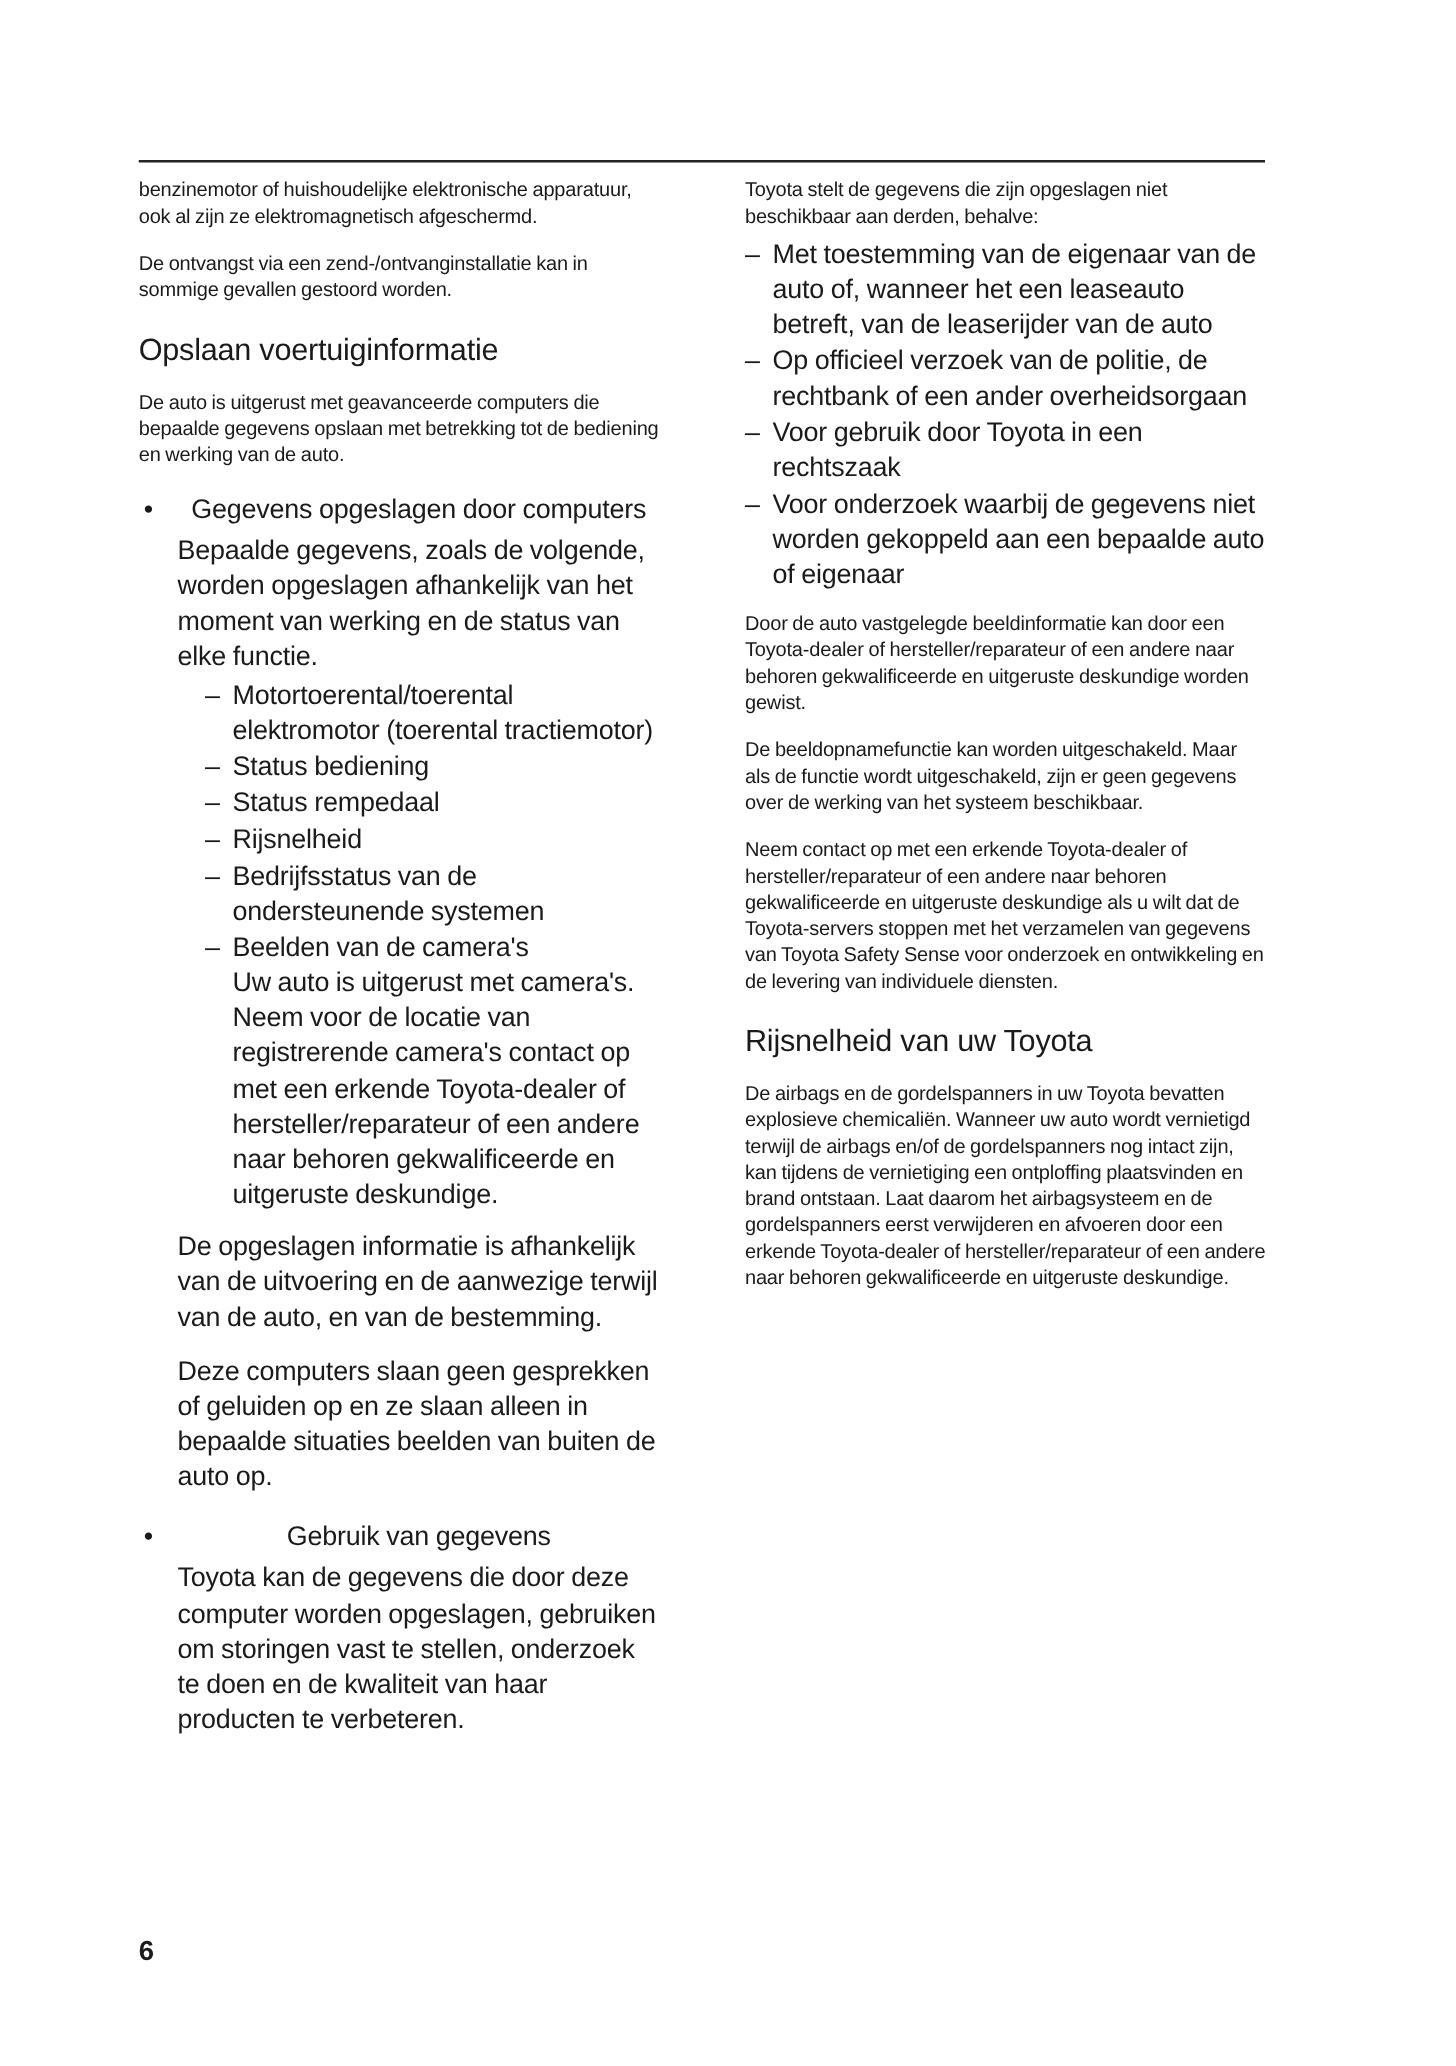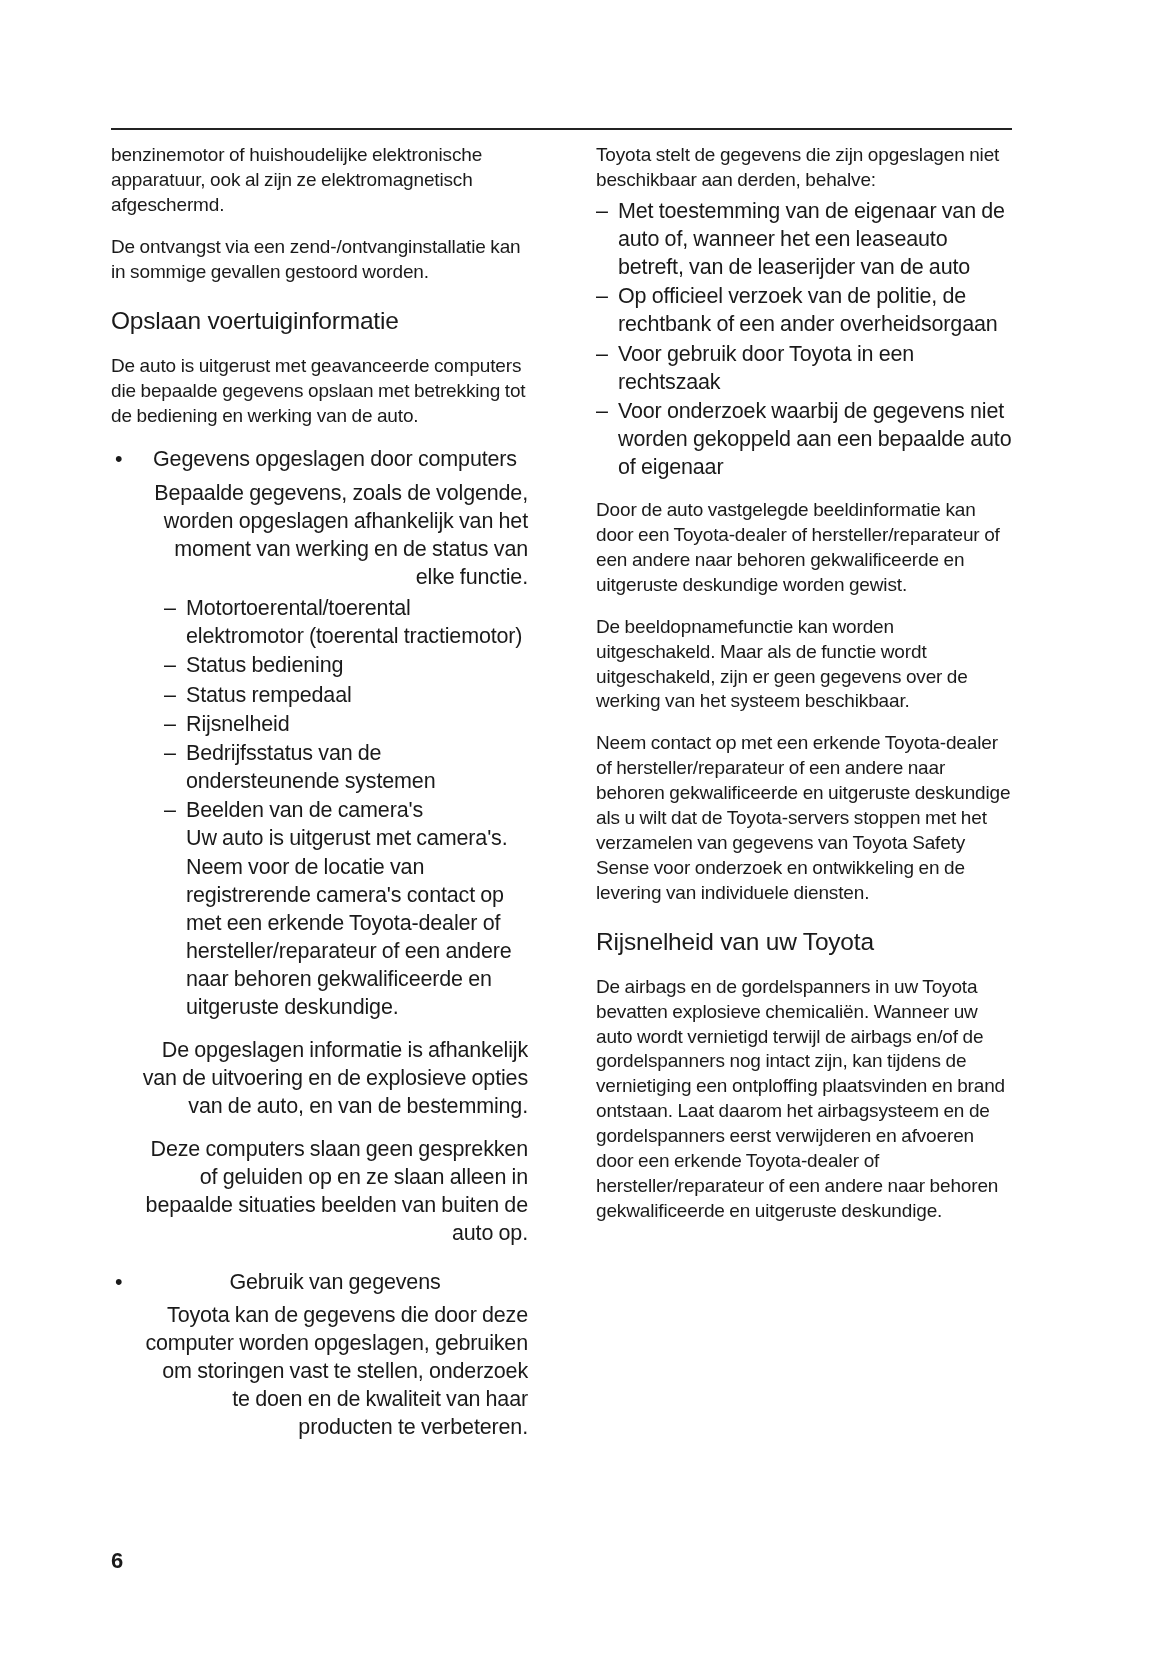--- a/index.html
+++ b/index.html
@@ -35,21 +35,21 @@
     flex-direction: row;
     gap: 68px;
   }
   .col {
     width: 417px;
     flex: 0 0 417px;
   }
   
   p.body {
     margin: 0 0 17px 0;
-    font-size: 19px;
+    font-size: 16px;
     line-height: 1.31;
     letter-spacing: -0.15px;
     word-spacing: -0.5px;
   }
   h2.heading {
     margin: 22px 0 18px 0;
     font-size: 24.5px;
     font-weight: normal;
     line-height: 1.2;
     letter-spacing: -0.2px;
@@ -79,21 +79,20 @@
     word-spacing: -0.5px;
     margin: 0 0 5px 0;
     text-align: center;
   }
   .li-para {
     font-size: 21.5px;
     line-height: 1.31;
     letter-spacing: -0.15px;
     word-spacing: -0.5px;
     margin: 0 0 3px 0;
-    text-align: right;
   }
   
   ul.dash-list {
     list-style: none;
     margin: 0 0 2px 0;
     padding: 0 0 0 22px;
   }
   ul.dash-list > li {
     position: relative;
     padding-left: 22px;
@@ -175,21 +174,21 @@
             </li>
             <li>
               <span class="marker">–</span>
               <span>Beelden van de camera's</span>
               <div class="sub-para">Uw auto is uitgerust met camera's. Neem voor de locatie van registrerende camera's contact op met een erkende Toyota-dealer of hersteller/reparateur of een andere naar behoren gekwalificeerde en uitgeruste deskundige.</div>
             </li>
           </ul>
 
           <div class="spacer-sm"></div>
 
-          <div class="li-para">De opgeslagen informatie is afhankelijk van de uitvoering en de explosieve opties van de auto, en van de bestemming.</div>
+          <div class="li-para">De opgeslagen informatie is afhankelijk van de uitvoering en de aanwezige terwijl van de auto, en van de bestemming.</div>
           <div class="spacer-sm"></div>
           <div class="li-para">Deze computers slaan geen gesprekken of geluiden op en ze slaan alleen in bepaalde situaties beelden van buiten de auto op.</div>
         </li>
 
         <div class="spacer-md"></div>
 
         <li>
           <span class="marker">•</span>
           <div class="li-title">Gebruik van gegevens</div>
           <div class="li-para">Toyota kan de gegevens die door deze computer worden opgeslagen, gebruiken om storingen vast te stellen, onderzoek te doen en de kwaliteit van haar producten te verbeteren.</div>

